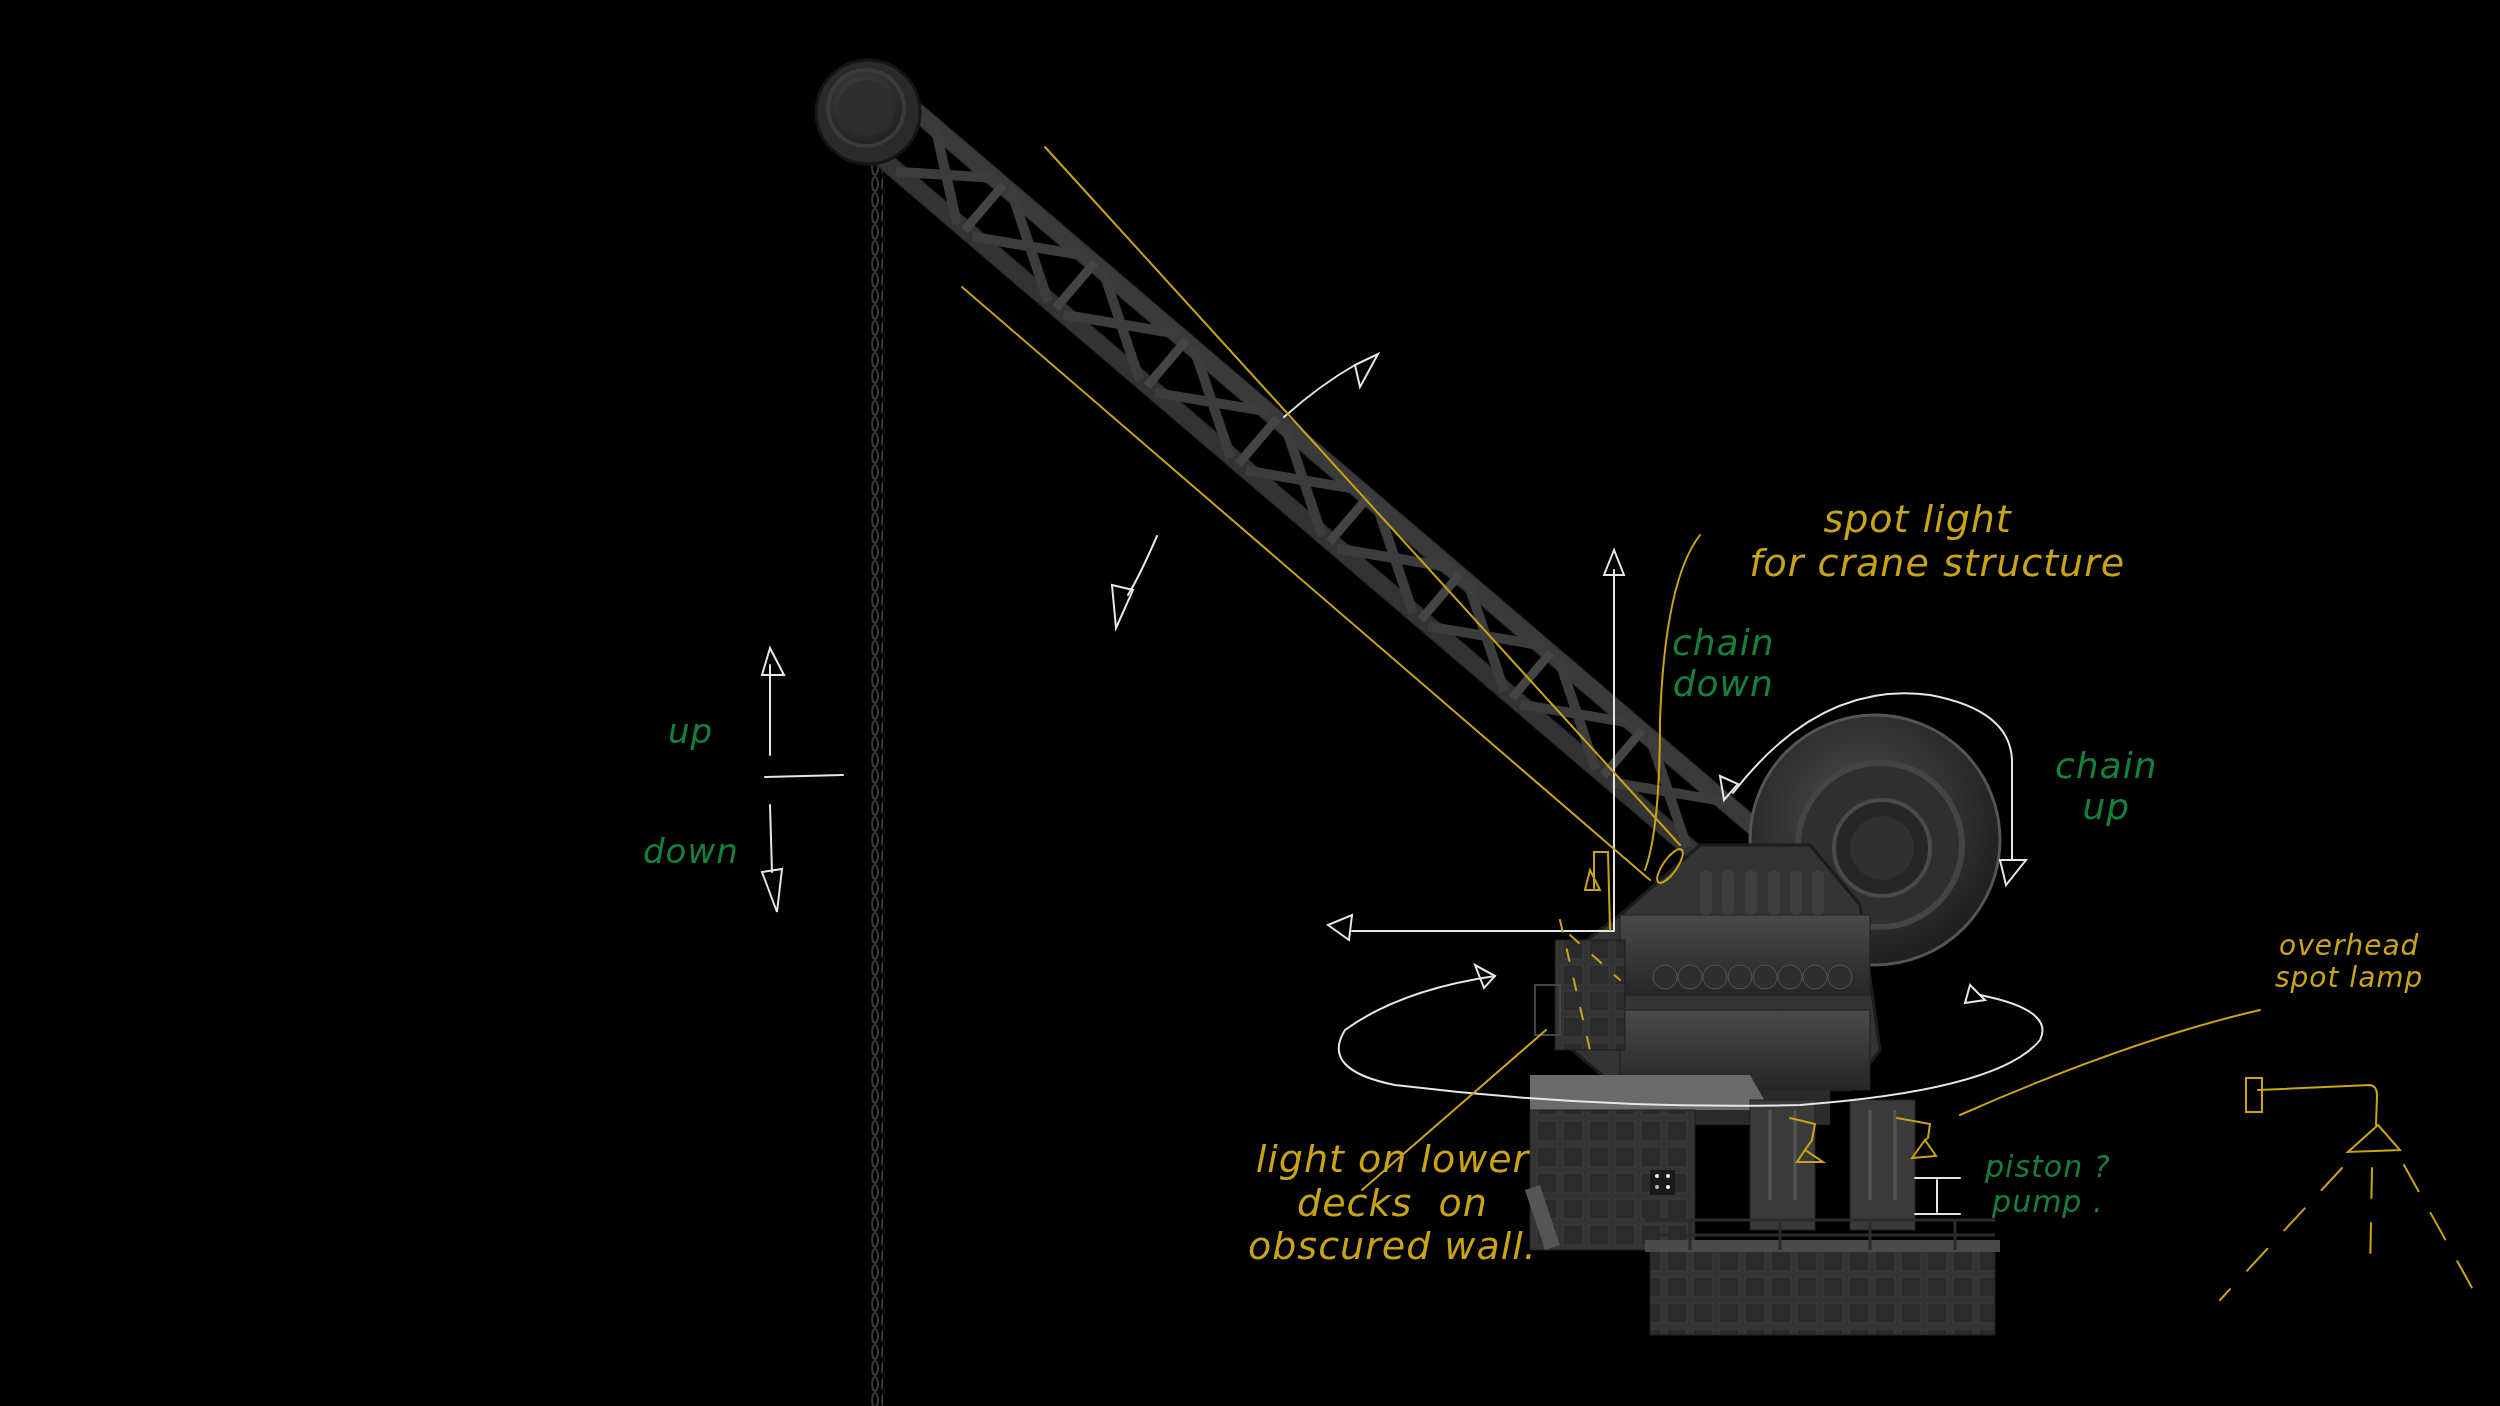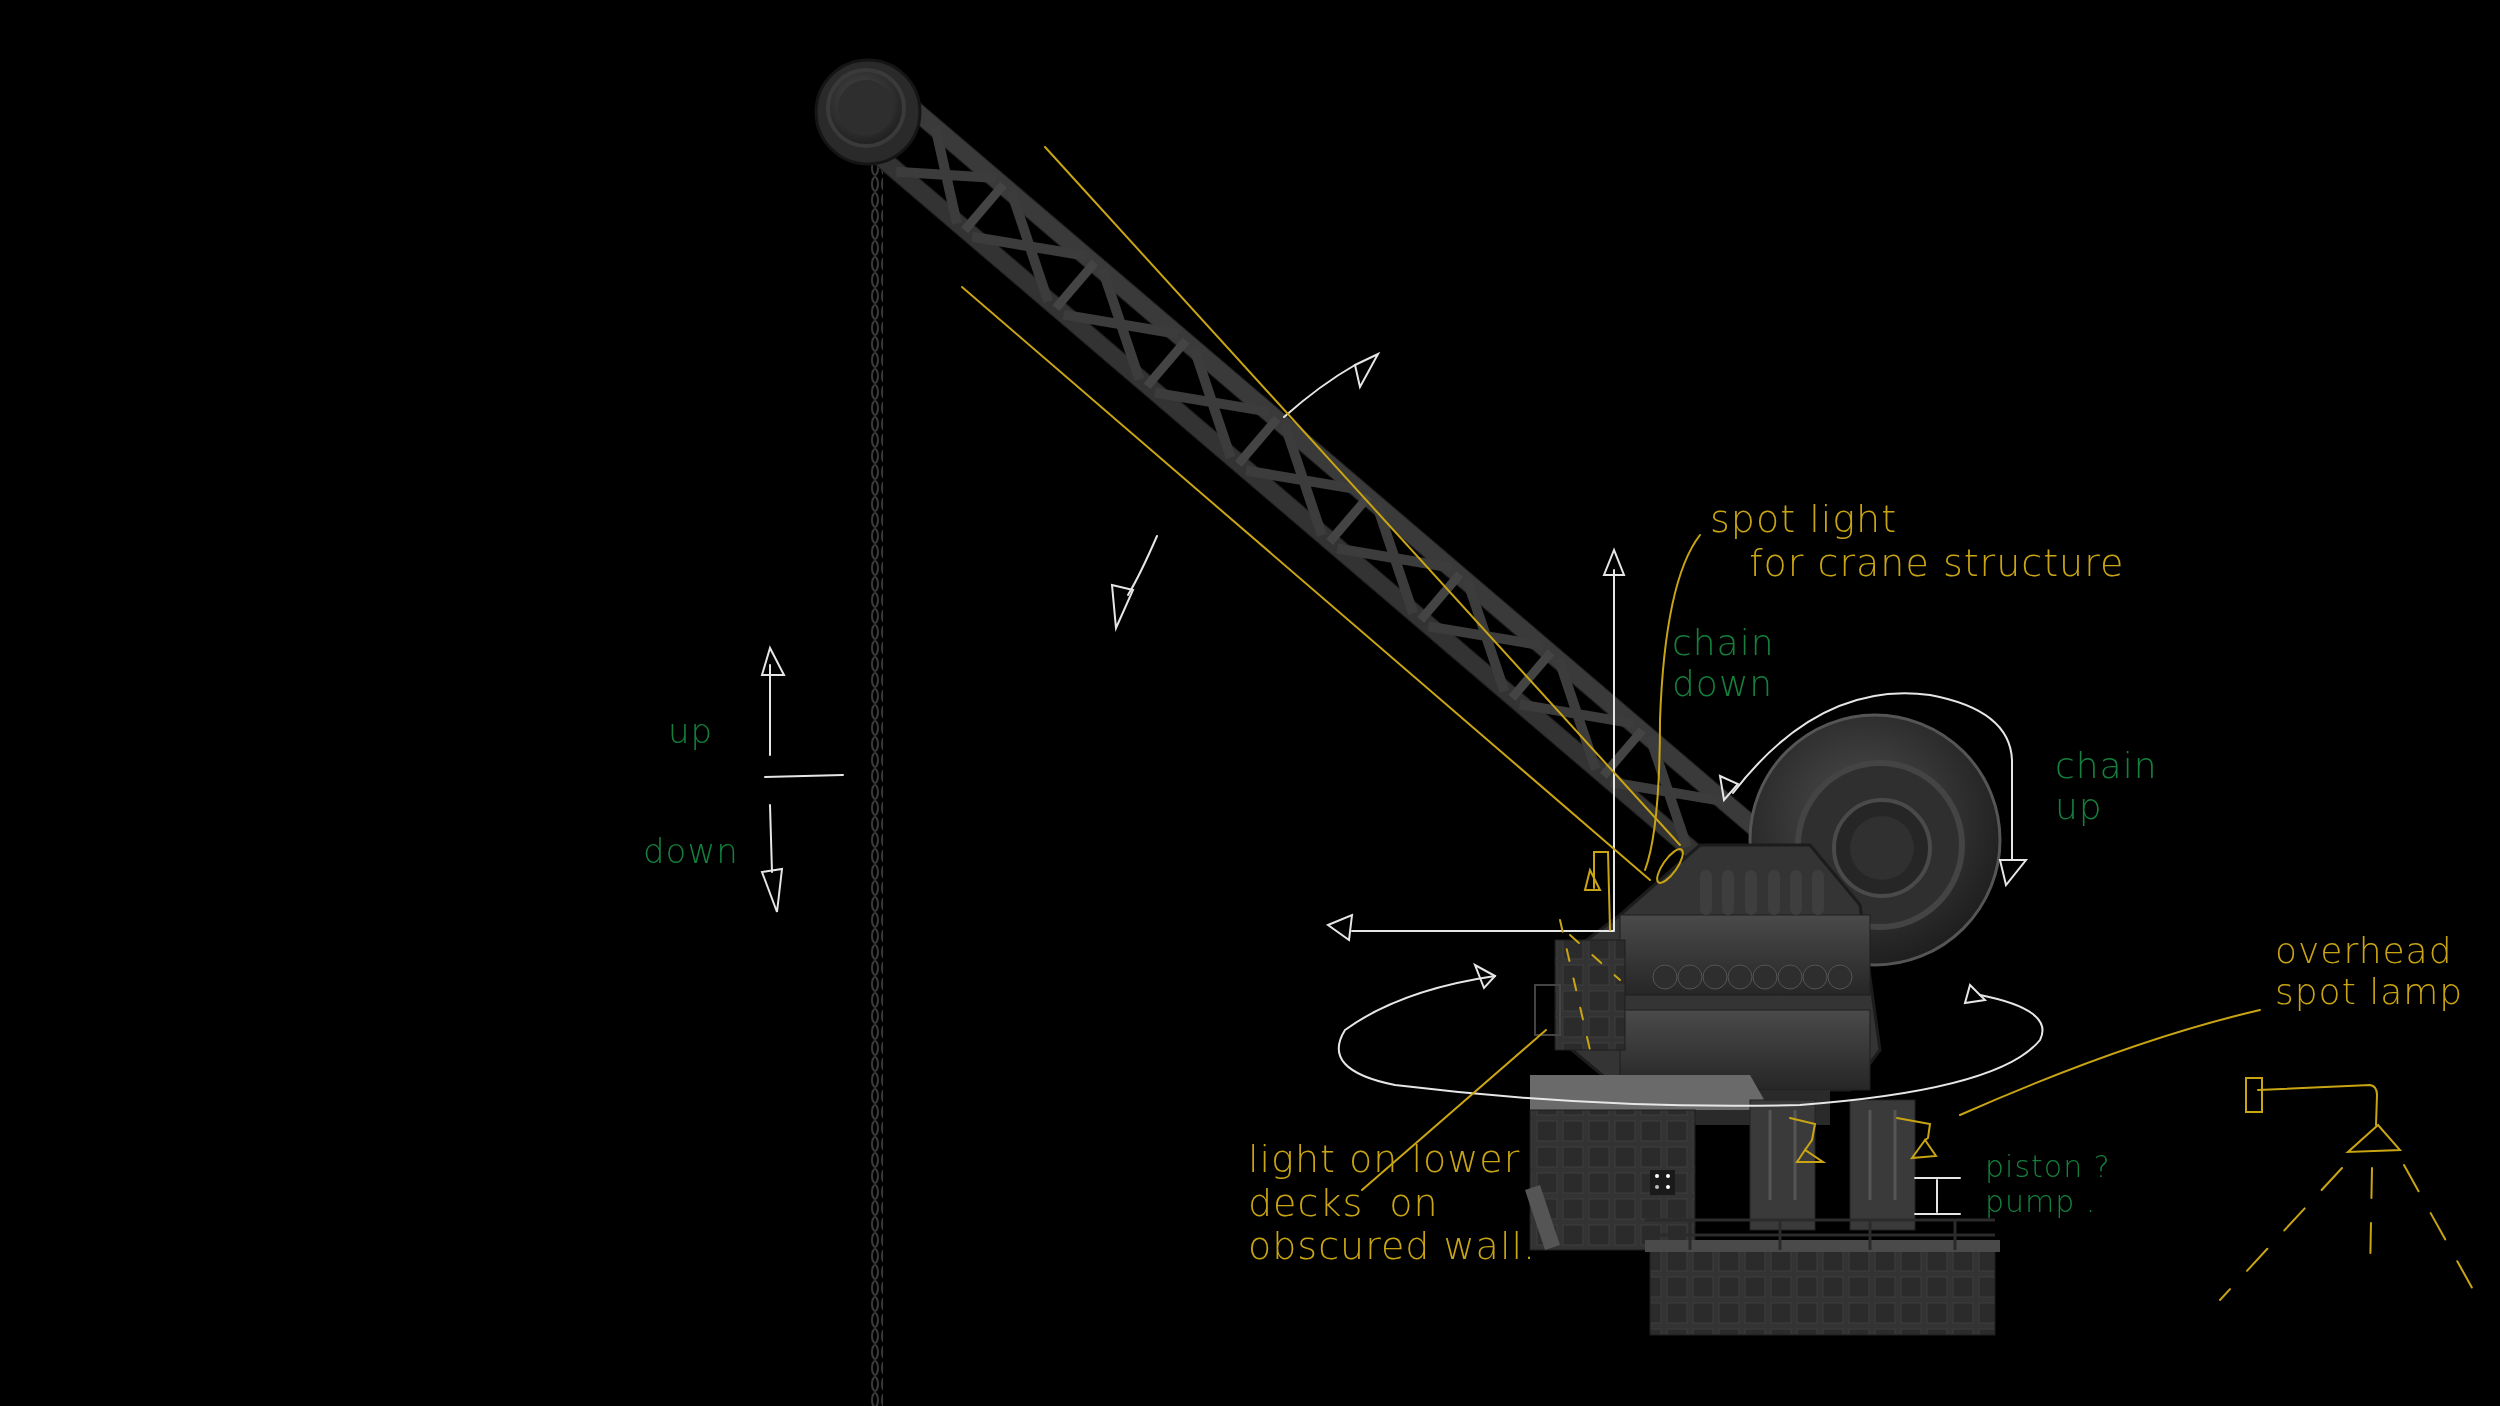--- a/index.html
+++ b/index.html
@@ -1,18 +1,18 @@
 <!DOCTYPE html>
 <html><head>
 <meta charset="utf-8">
 <style>
   html, body { margin: 0; padding: 0; background: #000; }
   body { width: 2500px; height: 1406px; overflow: hidden; position: relative; font-family: "DejaVu Sans", sans-serif; }
   #stage { position: absolute; left: 0; top: 0; width: 2500px; height: 1406px; }
-  .note { position: absolute; font-family: "DejaVu Sans", sans-serif; font-weight: 300; line-height: 1.15; white-space: pre; letter-spacing: 1px; }
+  .note { position: absolute; font-family: "DejaVu Sans", sans-serif; font-style: italic; font-weight: 300; line-height: 1.15; white-space: pre; letter-spacing: 1px; text-align: center; }
   .note.white { color: #15803d; }
   .note.yellow { color: #c9a514; }
 </style>
 </head>
 <body>
 
 <svg id="stage" viewBox="0 0 2500 1406" xmlns="http://www.w3.org/2000/svg">
   <defs>
     <linearGradient id="metal" x1="0" y1="0" x2="0" y2="1">
       <stop offset="0" stop-color="#4a4a4a"></stop>
@@ -233,14 +233,14 @@
 <div class="note white" style="left:2055px;top:745px;font-size:36px;">chain
 up</div>
 <div class="note white" style="left:1985px;top:1150px;font-size:30px;">piston ?
 pump .</div>
 
 <div class="note yellow" style="left:1710px;top:498px;font-size:38px;">spot light
    for crane structure</div>
 <div class="note yellow" style="left:1248px;top:1138px;font-size:38px;">light on lower
 decks  on
 obscured wall.</div>
-<div class="note yellow" style="left:2275px;top:930px;font-size:36px;">overhead
+<div class="note yellow" style="left:2275px;top:930px;font-size:28px;">overhead
 spot lamp</div>
 
 </body></html>

